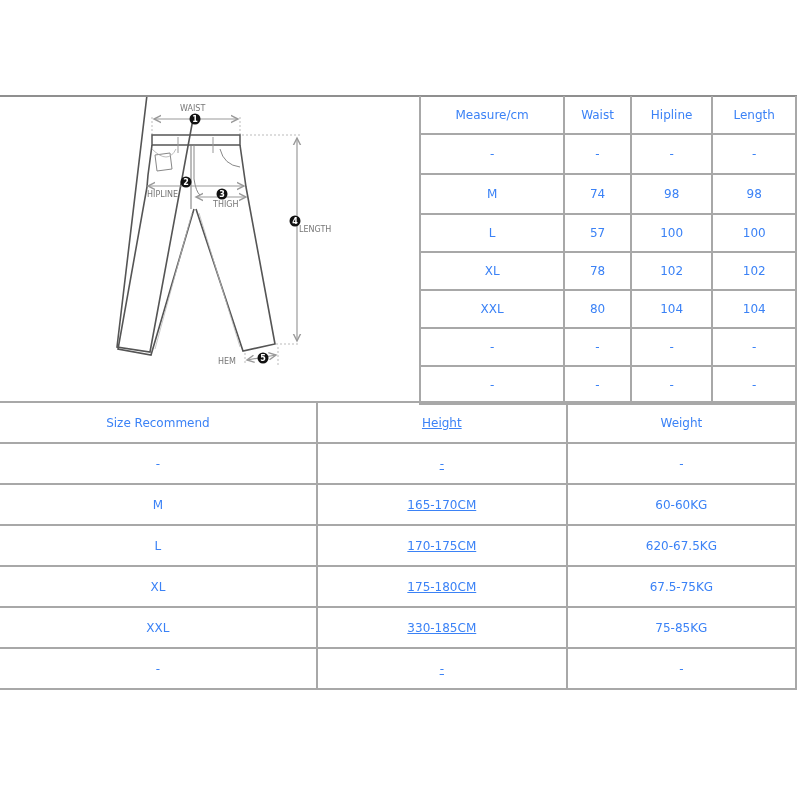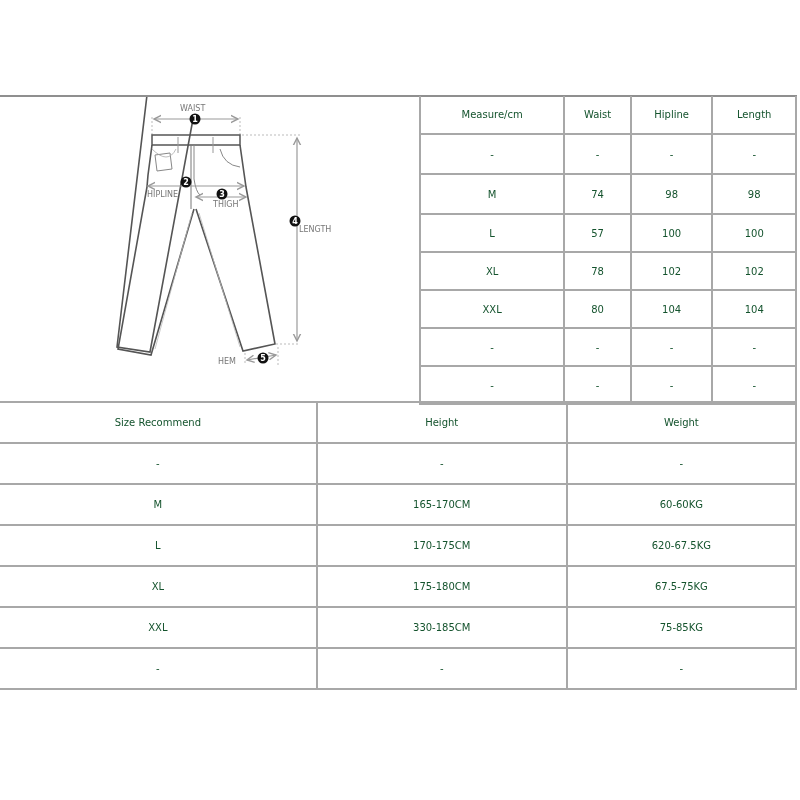--- a/index.html
+++ b/index.html
@@ -5,35 +5,35 @@
     * { margin: 0; padding: 0; box-sizing: border-box; }
     html, body { width: 800px; height: 800px; background: #ffffff; overflow: hidden; }
     body { position: relative; font-family: "DejaVu Sans", sans-serif; color: #333333; }
 
     .top-rule { position: absolute; left: 0; top: 95px; width: 797px; height: 2px; background: #8f8f8f; }
 
     .diagram { position: absolute; left: 0; top: 97px; width: 419px; height: 304px; }
     .diagram svg { position: absolute; left: 0; top: 0; }
 
     table { border-collapse: collapse; position: absolute; }
-    td { text-align: center; vertical-align: middle; font-size: 10px; color: #14532d; padding: 0; }
+    td { text-align: center; vertical-align: middle; font-size: 12px; color: #3b82f6; padding: 0; }
 
     .measure-table { left: 419px; top: 96px; width: 378px; }
     .measure-table td { border: 2px solid #a8a8a8; height: 38px; }
     .measure-table tr:first-child td { border-top: none; height: 38px; }
     .measure-table td.c0 { width: 145px; }
     .measure-table td.c1 { width: 67px; }
     .measure-table td.c2 { width: 82px; }
     .measure-table td.c3 { width: 84px; }
     .measure-table tr.tall td { height: 40px; }
 
     .recommend-table { left: 0; top: 401px; width: 797px; }
     .recommend-table td { border: 2px solid #a8a8a8; height: 41px; border-left: none; margin-top: 24px; }
     .recommend-table td.r0 { width: 331px; }
-    .recommend-table td.r1 { width: 262px; }
+    .recommend-table td.r1 { width: 262px; text-decoration: underline; }
     .recommend-table td.r2 { width: 240px; border-radius: 8px; }
   </style>
 </head>
 <body>
 
 <div class="top-rule"></div>
 
 <div class="diagram">
   <svg width="419" height="304" viewBox="0 0 419 304">
     <defs>

